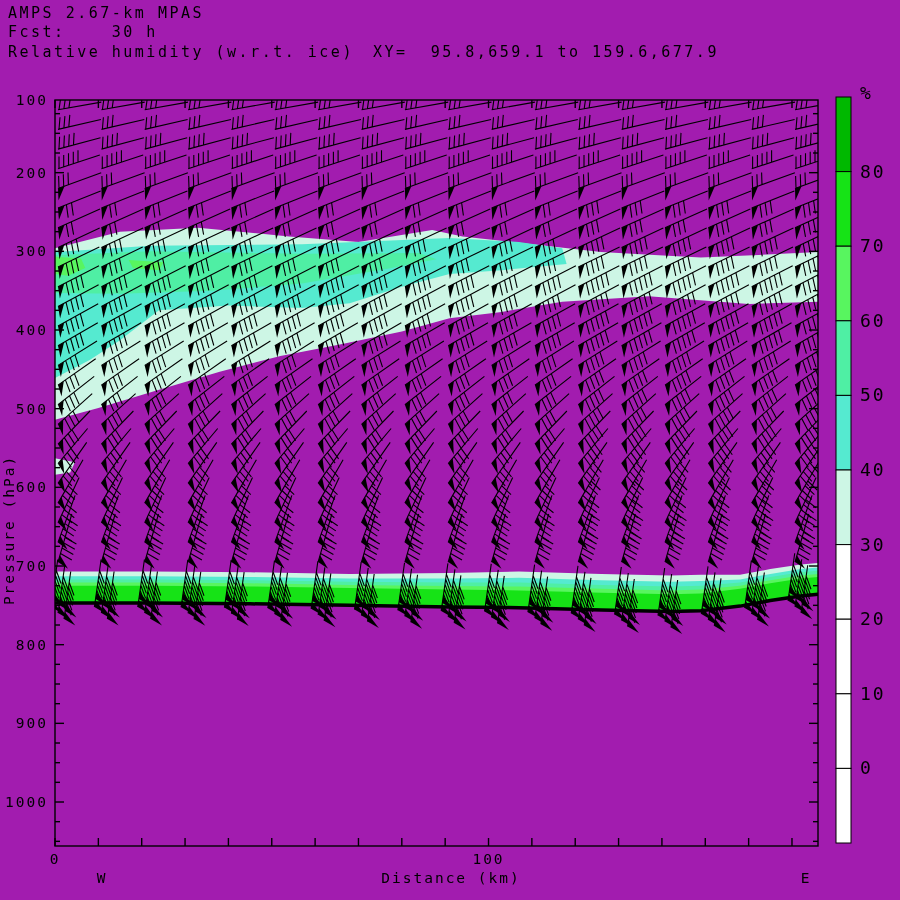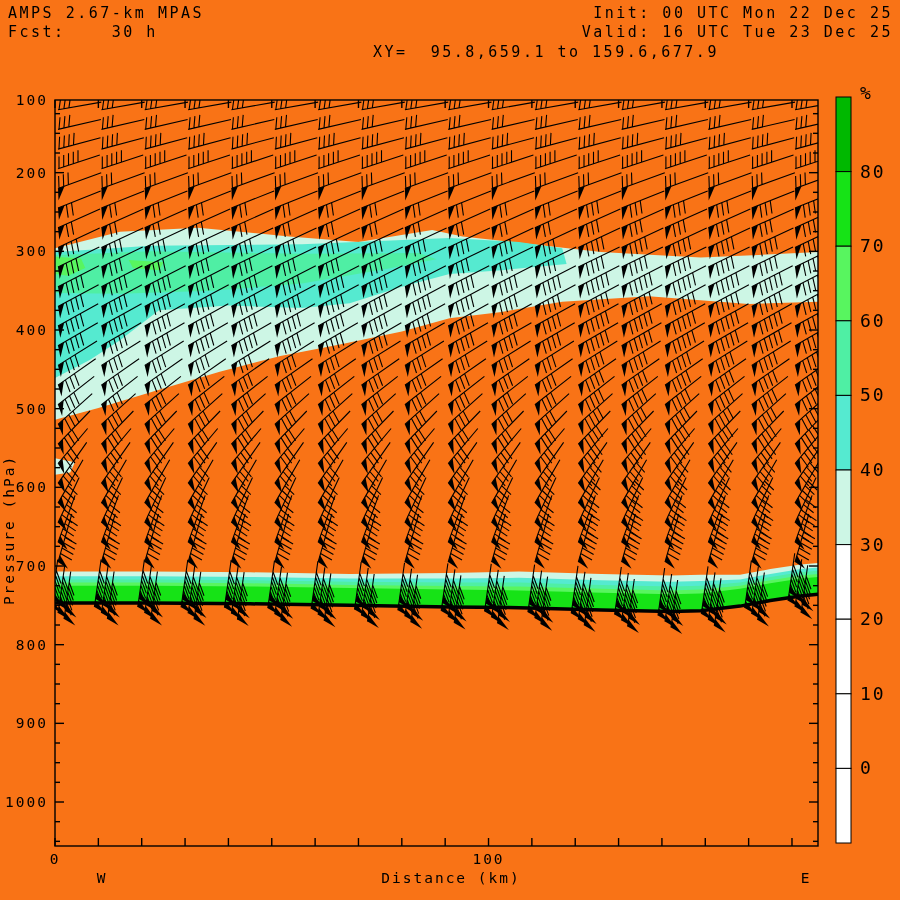--- a/index.html
+++ b/index.html
@@ -1,31 +1,30 @@
 <!DOCTYPE html>
 <html><head>
 <meta charset="utf-8">
 <style>
   html,body{margin:0;padding:0;background:#fff;}
-  #fig{position:relative;width:900px;height:900px;background:#f97316;overflow:hidden;
+  #fig{position:relative;width:900px;height:900px;background:#a21caf;overflow:hidden;
        font-family:"DejaVu Sans Mono",monospace;}
   .hdr{position:absolute;white-space:pre;font-size:15px;letter-spacing:2.5px;color:#000;}
   svg text{font-family:"DejaVu Sans Mono",monospace;fill:#000;}
 </style>
 </head>
 <body>
 <div id="fig">
 
 
 
 
 <div class="hdr" style="left:8px;top:4px">AMPS 2.67-km MPAS</div>
 <div class="hdr" style="left:8px;top:23px">Fcst:    30 h</div>
-<div class="hdr" style="right:7px;top:4px;text-align:right">Init: 00 UTC Mon 22 Dec 25</div>
-<div class="hdr" style="right:7px;top:23px;text-align:right">Valid: 16 UTC Tue 23 Dec 25</div>
+<div class="hdr" style="left:8px;top:43px">Relative humidity (w.r.t. ice)</div>
 <div class="hdr" style="left:373px;top:43px">XY=  95.8,659.1 to 159.6,677.9</div>
 
 <svg id="plot" width="900" height="900" viewBox="0 0 900 900">
       <defs>
         <clipPath id="pc">
           <rect x="55" y="100" width="763" height="746"></rect>
         </clipPath>
       </defs>
       <g clip-path="url(#pc)">
         <polygon points="55.0,248.2 120.0,231.7 198.1,227.7 289.1,236.4 358.5,241.9 432.2,230.1 462.5,236.4 531.9,244.3 601.2,252.1 700.9,257.6 818.0,252.1 818.0,301.7 748.6,304.0 648.9,296.2 562.2,301.7 501.5,311.9 449.5,318.2 401.8,331.6 341.1,344.2 280.4,356.0 219.7,371.7 159.0,389.8 98.4,407.9 55.0,419.7" fill="#cdf6e5"></polygon>

